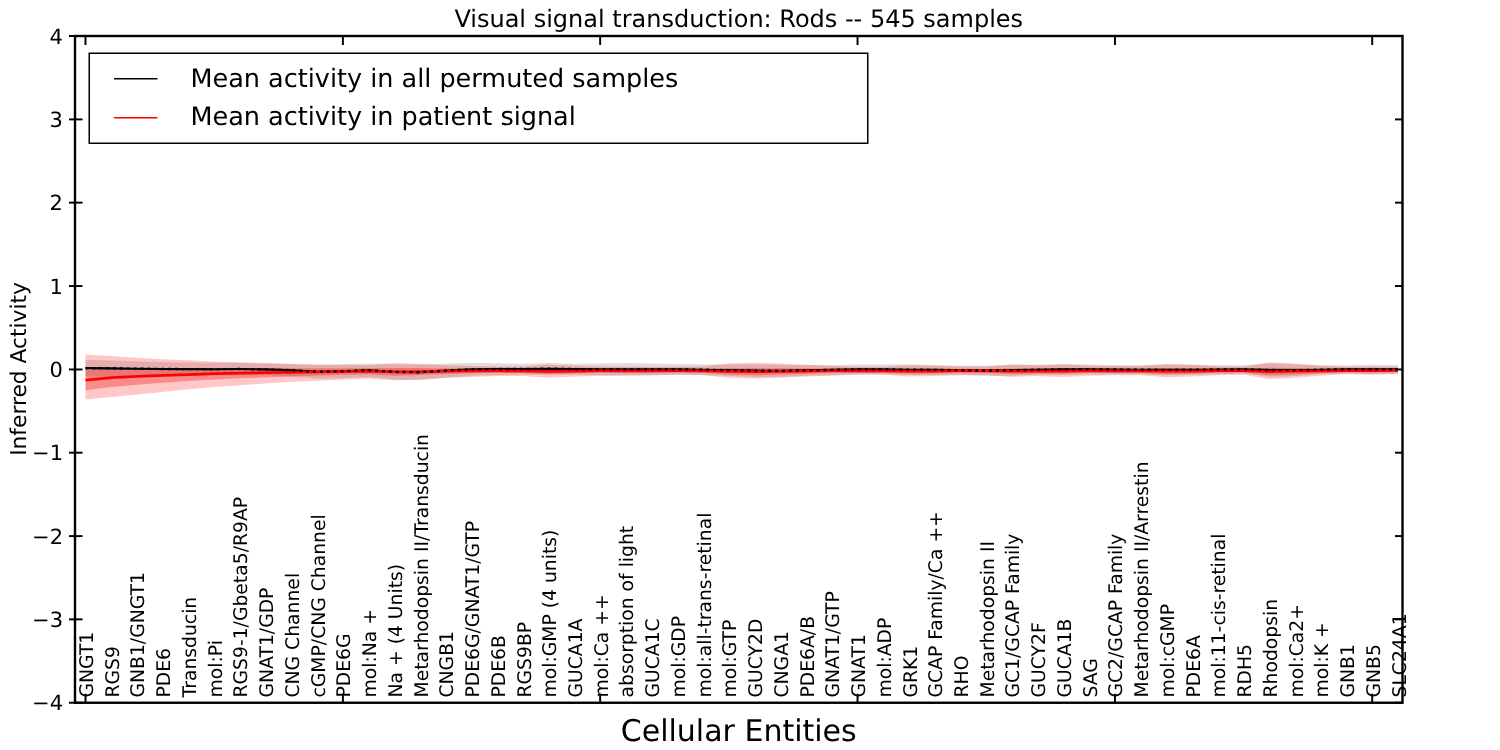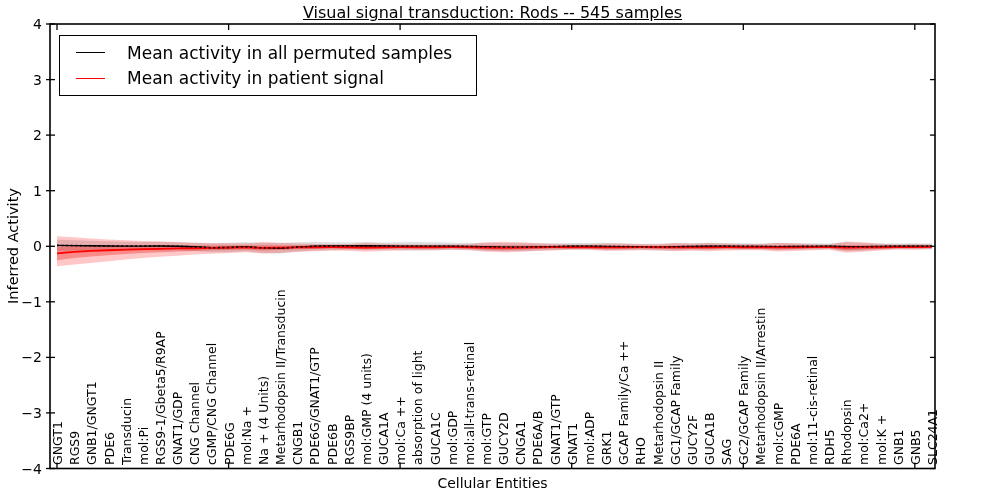--- a/index.html
+++ b/index.html
@@ -8,33 +8,32 @@
     width:1000px;height:500px;
     background:#ffffff;
     font-family:"DejaVu Sans", sans-serif;
     overflow:hidden;
   }
   #plot-svg{position:absolute;left:0;top:0;}
   .overlay{position:absolute;color:#000;}
   #chart-title{
     top:3px;left:0;width:985px;text-align:center;
     font-size:16px;
-    text-decoration:underline;
   }
   #x-axis-label{
     top:475px;left:0;width:985px;text-align:center;
-    font-size:14px;
+    font-size:20px;
   }
   #y-axis-label{
     top:246px;left:13px;white-space:nowrap;
     font-size:14.5px;
     transform:translate(-50%,-50%) rotate(-90deg);
   }
   #legend-box{
-    position:absolute;left:59px;top:35px;width:418px;height:61px;
+    position:absolute;left:59px;top:35px;width:520px;height:61px;
     border:1.6px solid #000;background:#ffffff;
     display:flex;flex-direction:column;justify-content:space-around;
     box-sizing:border-box;padding:4px 0;
   }
   .legend-row{display:flex;align-items:center;}
   .legend-swatch{
     width:29px;height:0;border-top:1.7px solid #000;
     margin-left:16px;flex:0 0 auto;
   }
   .legend-label{margin-left:22px;font-size:17px;color:#000;white-space:nowrap;}

